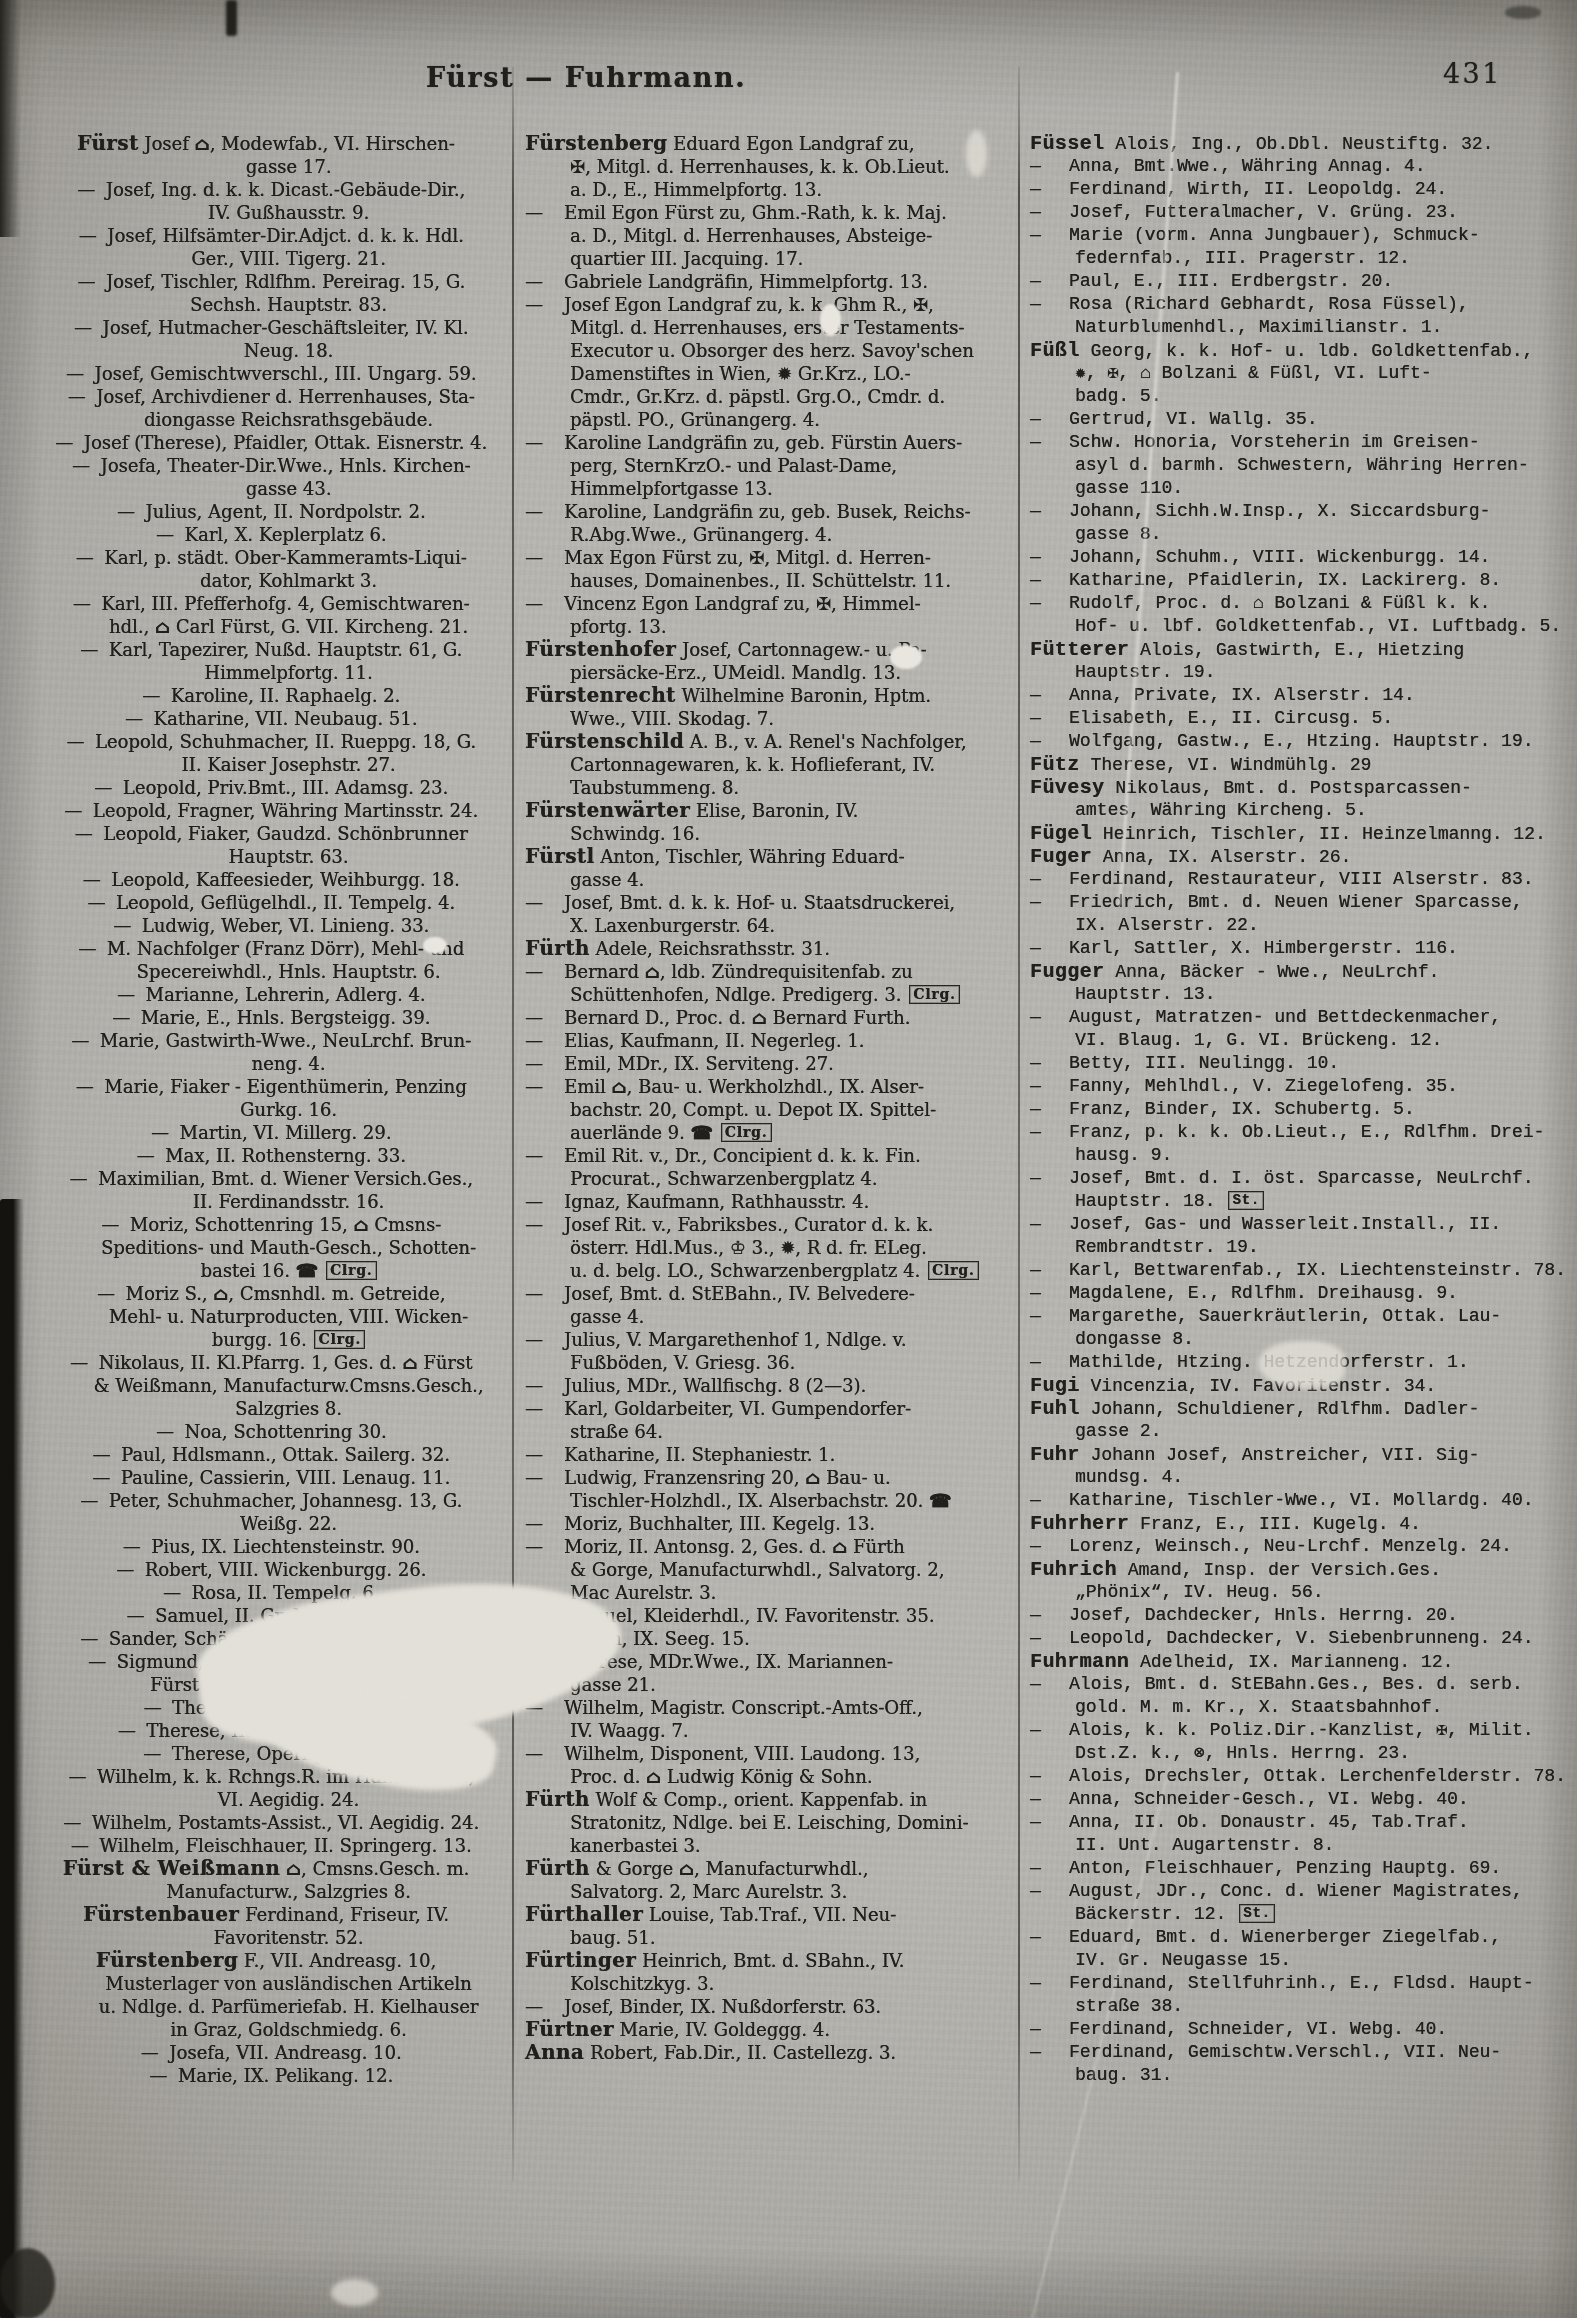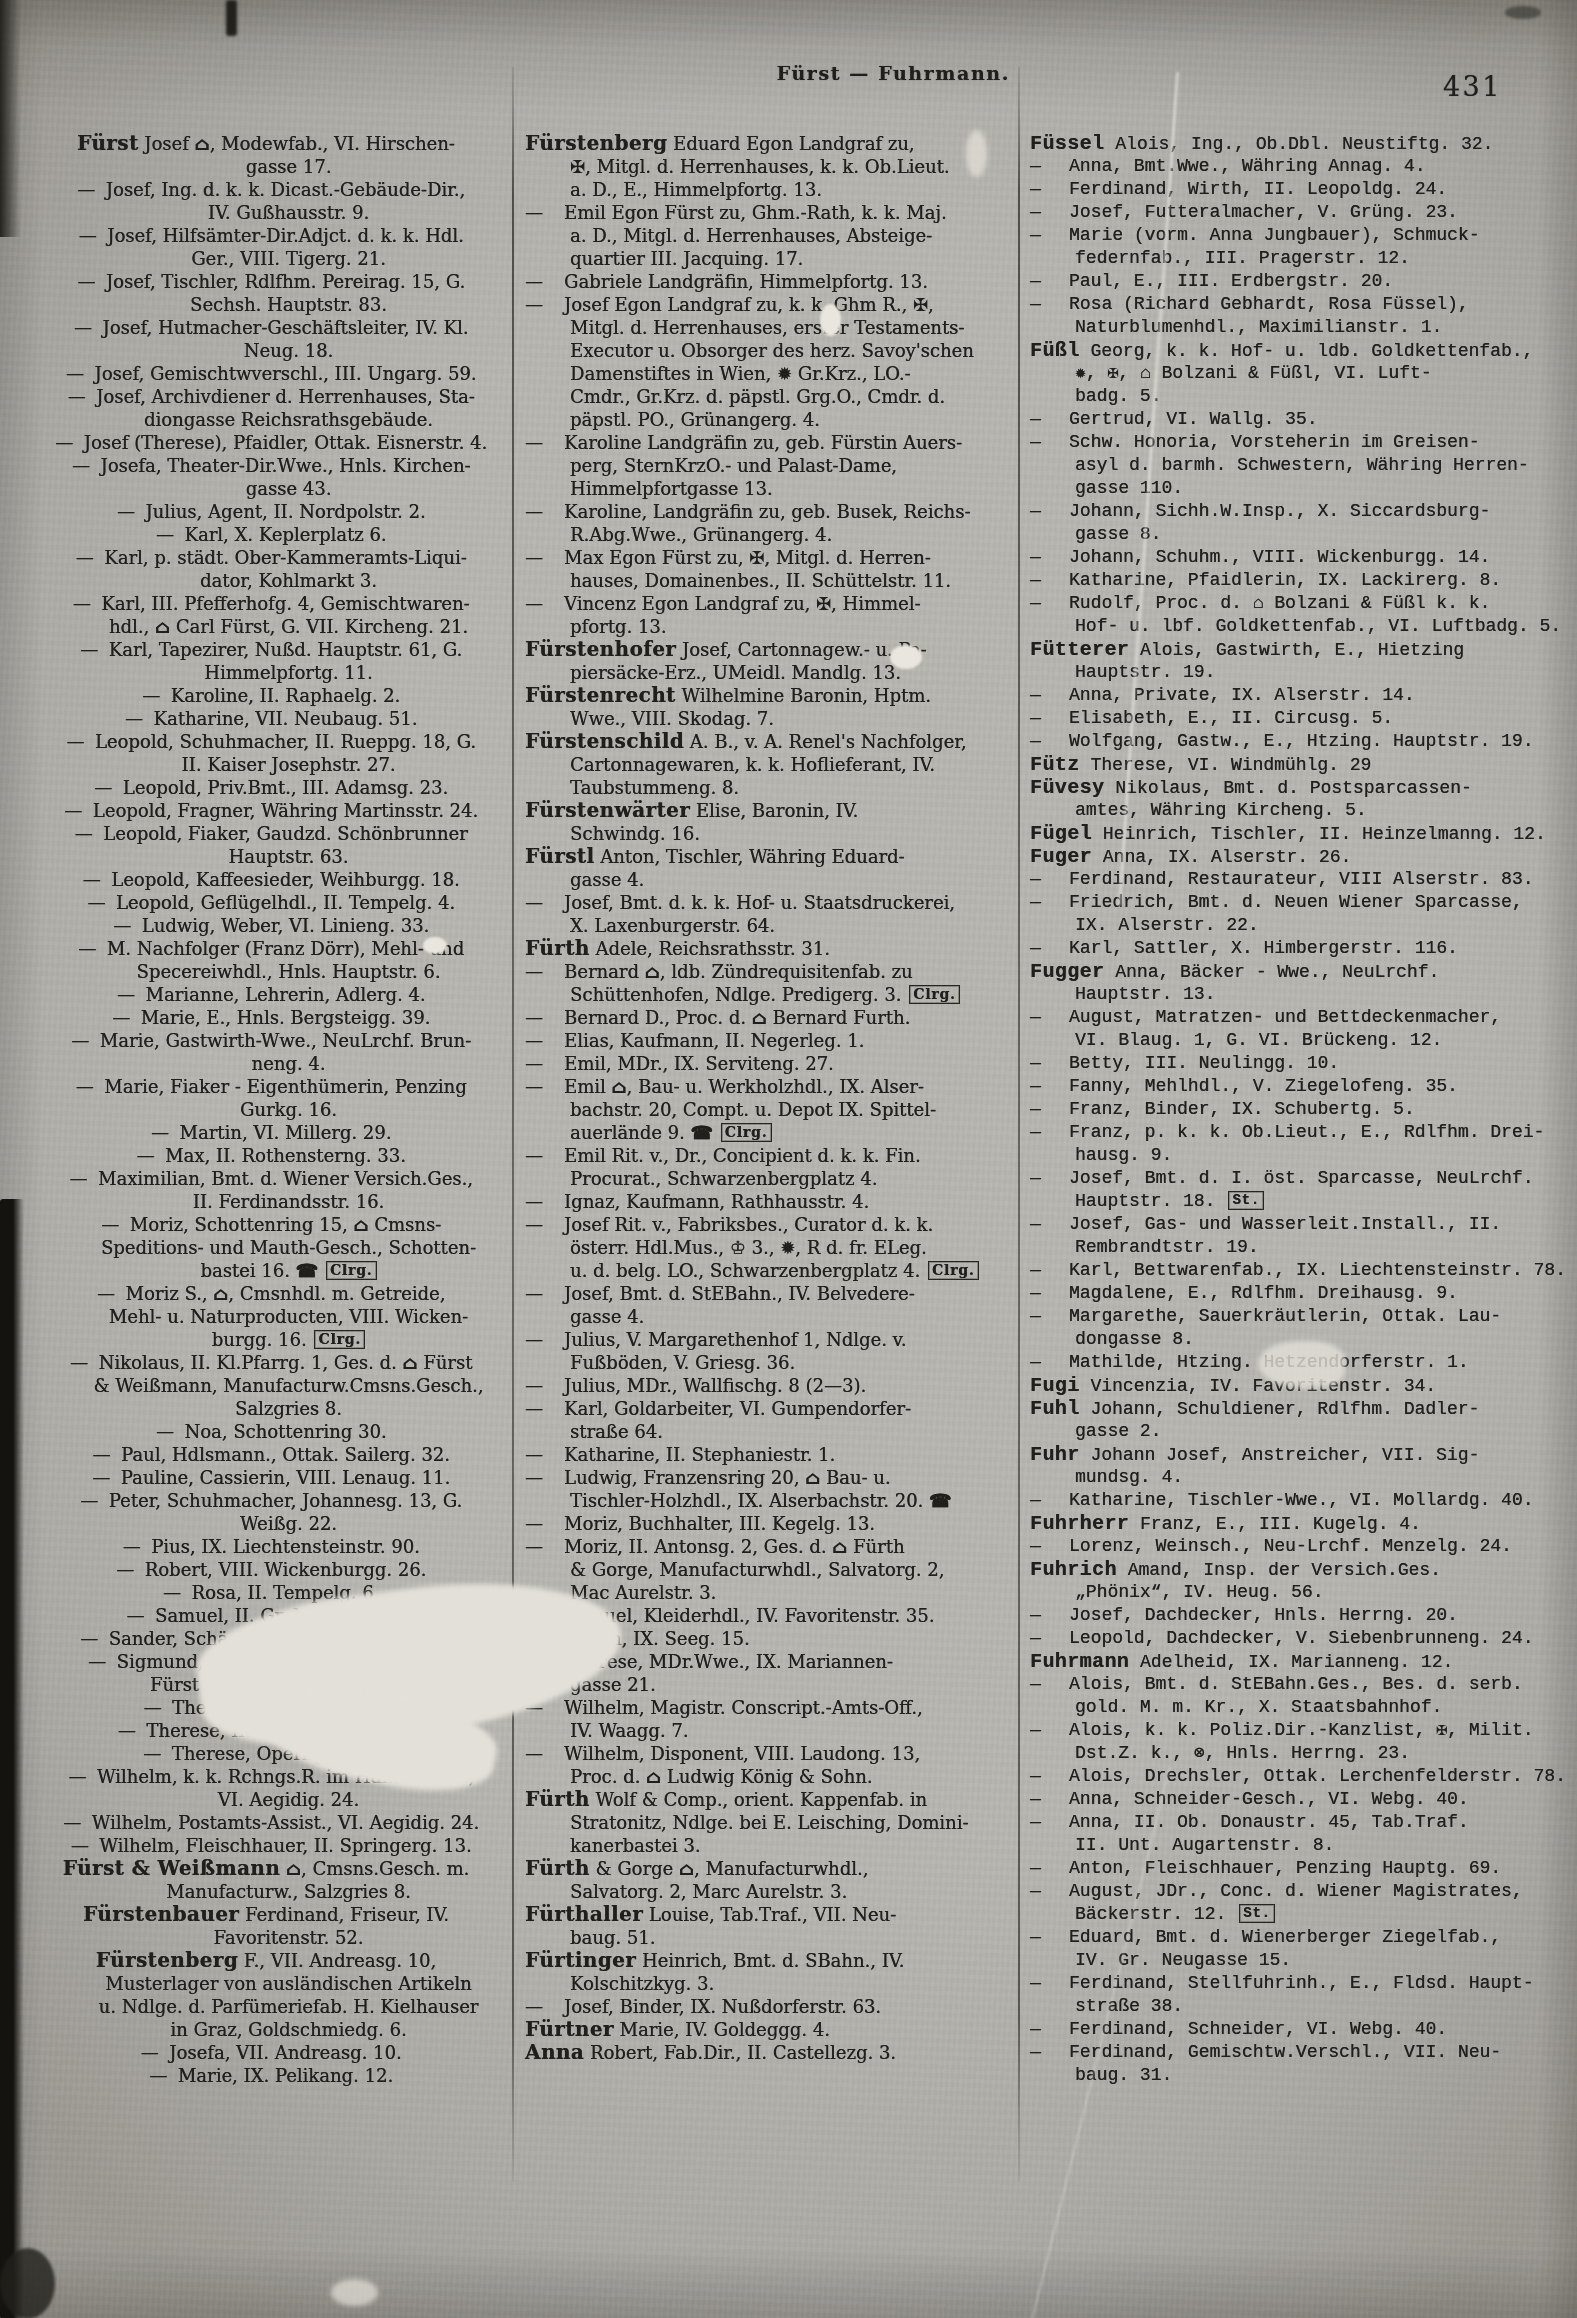--- a/index.html
+++ b/index.html
@@ -12,24 +12,24 @@
   .page::before{content:"";position:absolute;inset:0;pointer-events:none;
     background:
       linear-gradient(to bottom, rgba(70,66,60,.38) 0, rgba(70,66,60,.12) 47px, rgba(0,0,0,0) 110px),
       linear-gradient(to top, rgba(60,57,52,.25) 0, rgba(0,0,0,0) 71px),
       linear-gradient(to right, rgba(60,57,52,.18) 0, rgba(0,0,0,0) 43px),
       linear-gradient(to left, rgba(60,57,52,.22) 0, rgba(0,0,0,0) 39px);}
   .grain{position:absolute;inset:0;pointer-events:none;opacity:.5;
     background:
       repeating-linear-gradient(93deg, rgba(255,255,255,.03) 0 2.4px, rgba(0,0,0,.03) 2.4px 5.5px),
       repeating-linear-gradient(2deg, rgba(255,255,255,.02) 0 4px, rgba(0,0,0,.025) 4px 8.7px);}
-  .hdr{position:absolute;left:426px;top:62px;width:584px;text-align:right;
-    font-weight:bold;font-size:19px;letter-spacing:1.6px;
+  .hdr{position:absolute;left:426px;top:62px;width:584px;text-align:left;
+    font-weight:bold;font-size:27px;letter-spacing:1.6px;
     text-shadow:0 0 0.8px rgba(30,28,25,.8);}
-  .pgno{position:absolute;left:1443px;top:71px;font-size:27px;letter-spacing:2.4px;
+  .pgno{position:absolute;left:1443px;top:58px;font-size:27px;letter-spacing:2.4px;
     text-shadow:0 0 0.8px rgba(30,28,25,.7);}
   .col{position:absolute;top:132px;}
   .line{height:23px;line-height:23px;font-size:18px;white-space:nowrap;
     text-shadow:0.3px 0 0 rgba(32,31,28,.85);}
   .line.cont{padding-left:45px;}
   .d{display:inline-block;width:39px;}
   .hw{font-weight:bold;font-size:20px;letter-spacing:0.4px;}
   .boxed{display:inline-block;border:1.6px solid #26251f;padding:0 3.2px;margin-left:2px;
     font-weight:bold;font-size:14px;line-height:16.6px;vertical-align:1.6px;letter-spacing:0.8px;
     box-shadow:inset 0 0 0 0.8px rgba(38,37,31,.4);}

